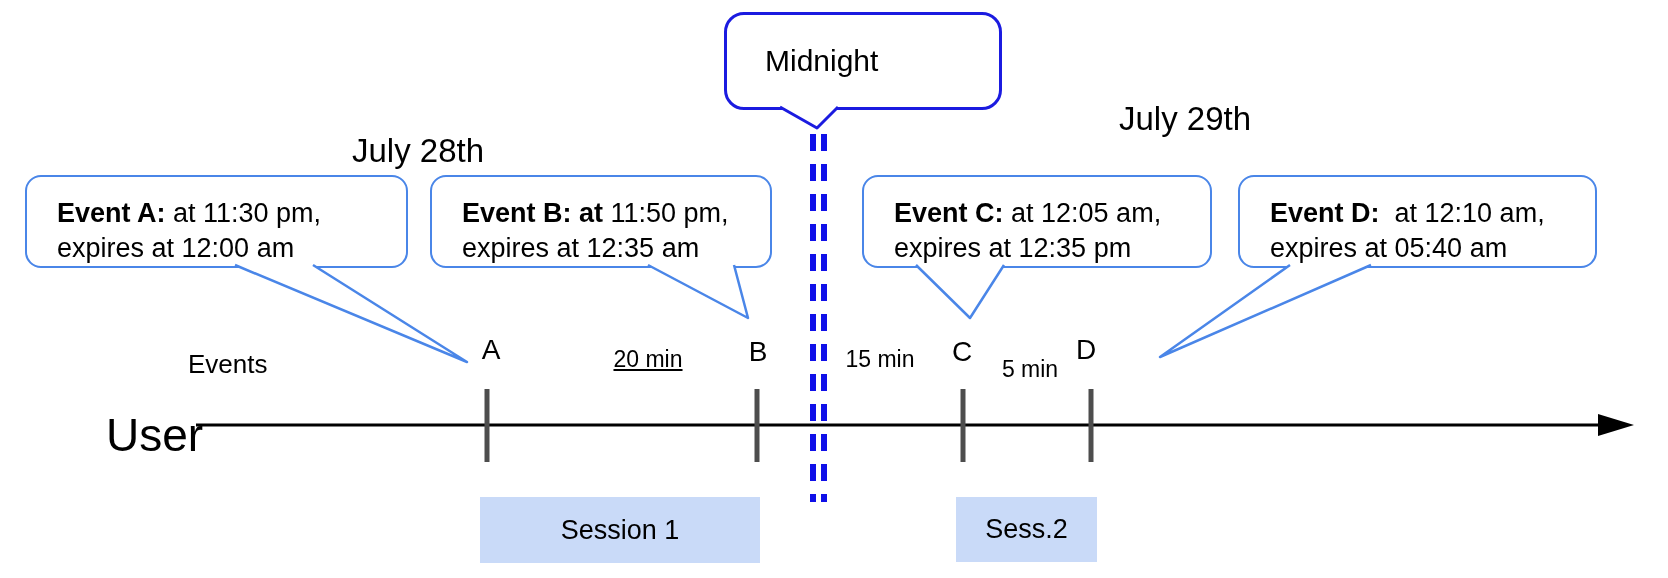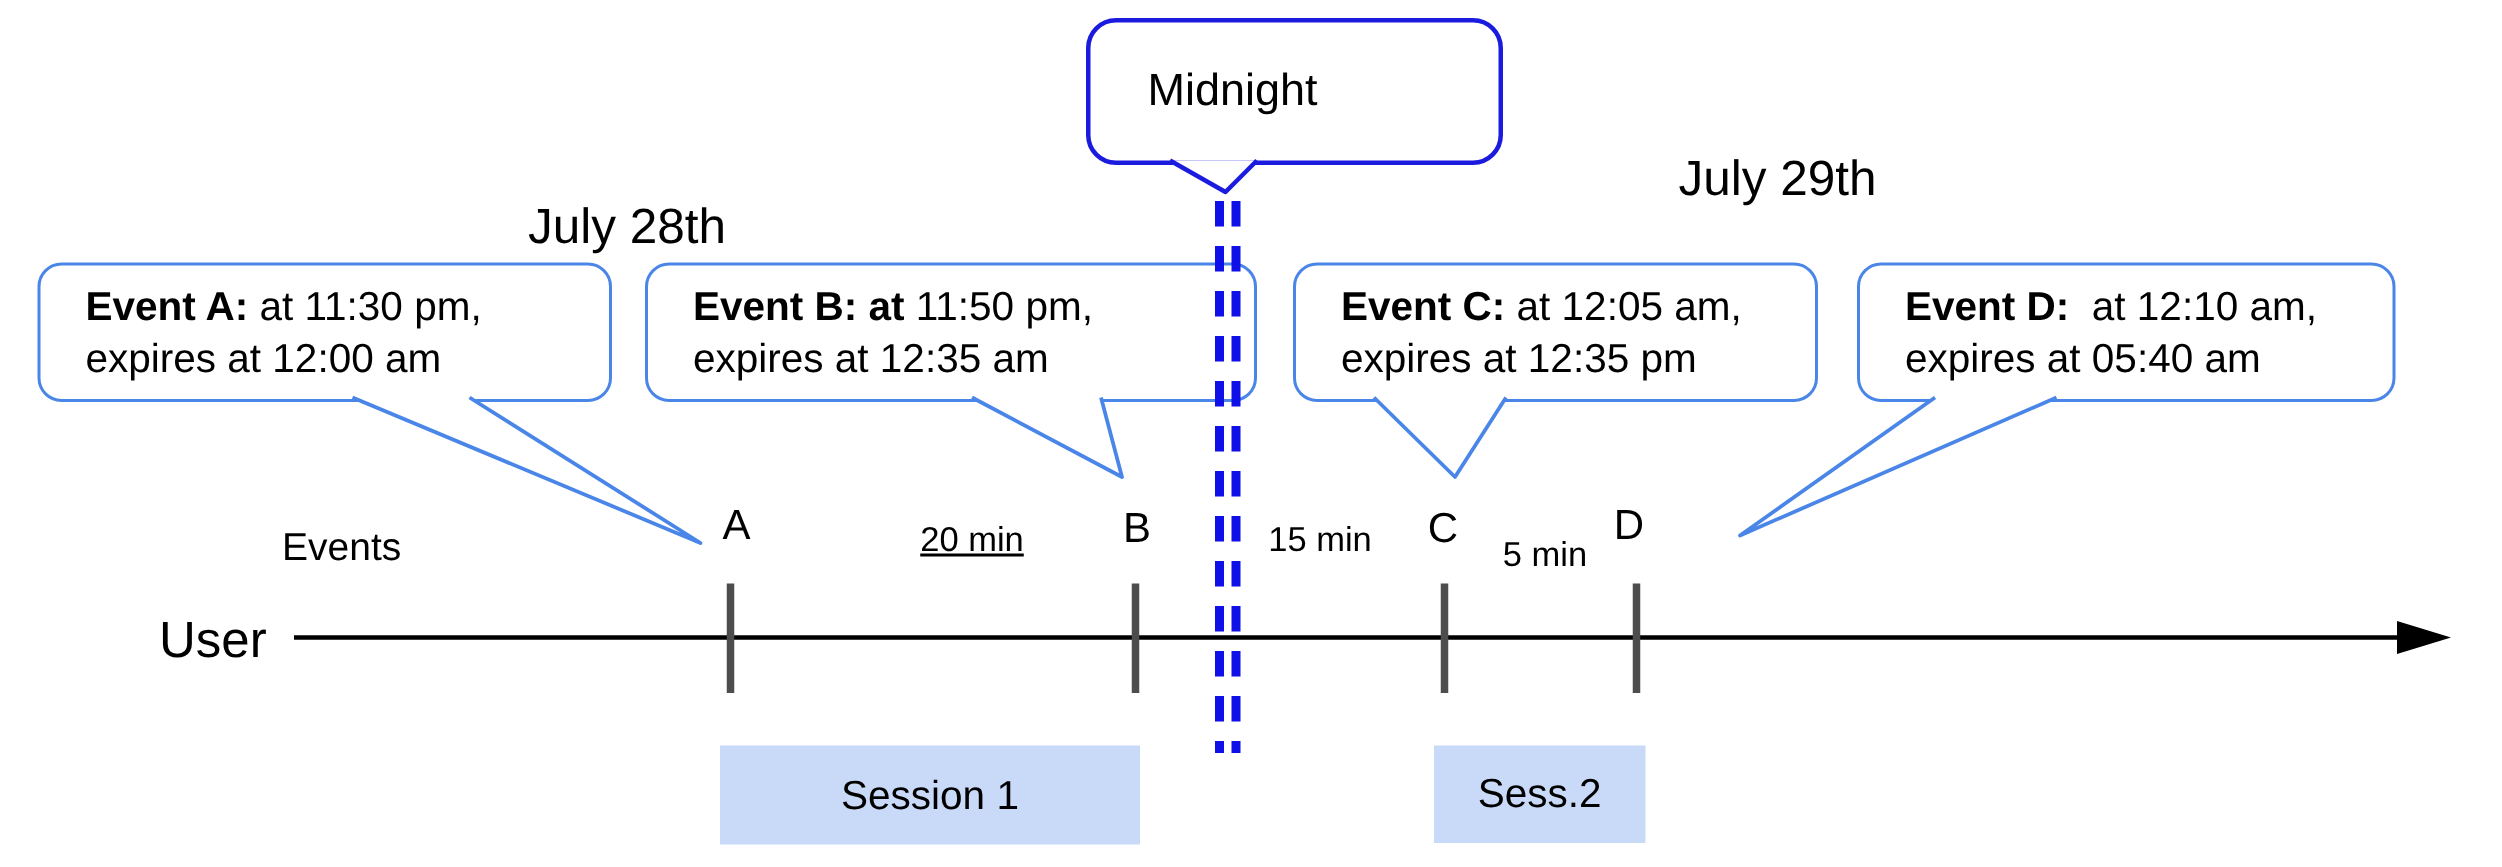--- a/index.html
+++ b/index.html
@@ -7,27 +7,27 @@
     position:relative; width:1668px; height:578px; background:#fff;
     font-family:"Liberation Sans", sans-serif; color:#000; overflow:hidden;
   }
   .abs { position:absolute; }
 
   
   .date-label { font-size:33px; transform:translateX(-50%); white-space:nowrap; }
 
   
   .events-label { font-size:26px; }
-  .user-label   { font-size:34px; }
+  .user-label   { font-size:46px; }
 
   
   .callout {
     position:absolute; box-sizing:border-box; height:93px;
     background:#fff; border:2.5px solid var(--callout-border);
-    border-radius:16px; display:flex; flex-direction:column; justify-content:center;
+    border-radius:16px; display:flex; flex-direction:column; justify-content:flex-end;
     padding-left:30px; font-size:27px; line-height:35px; z-index:1;
   }
   .callout .line { white-space:pre; }
   .callout .b { font-weight:bold; }
 
   
   .midnight-box {
     position:absolute; box-sizing:border-box;
     left:724px; top:12px; width:278px; height:98px;
     background:#fff; border:3px solid var(--midnight-border); border-radius:20px;
@@ -63,21 +63,21 @@
 
   <div class="midnight-box">
     <span>Midnight</span>
   </div>
 
   <div class="callout" style="left:25px; top:175px; width:383px;">
     <div class="line"><span class="b">Event A:</span><span> at 11:30 pm,</span></div>
     <div class="line">expires at 12:00 am</div>
   </div>
 
-  <div class="callout" style="left:430px; top:175px; width:408px;">
+  <div class="callout" style="left:430px; top:175px; width:342px;">
     <div class="line"><span class="b">Event B: at</span><span> 11:50 pm,</span></div>
     <div class="line">expires at 12:35 am</div>
   </div>
 
   <div class="callout" style="left:862px; top:175px; width:350px;">
     <div class="line"><span class="b">Event C:</span><span> at 12:05 am,</span></div>
     <div class="line">expires at 12:35 pm</div>
   </div>
 
   <div class="callout" style="left:1238px; top:175px; width:359px;border-radius:16px;">

